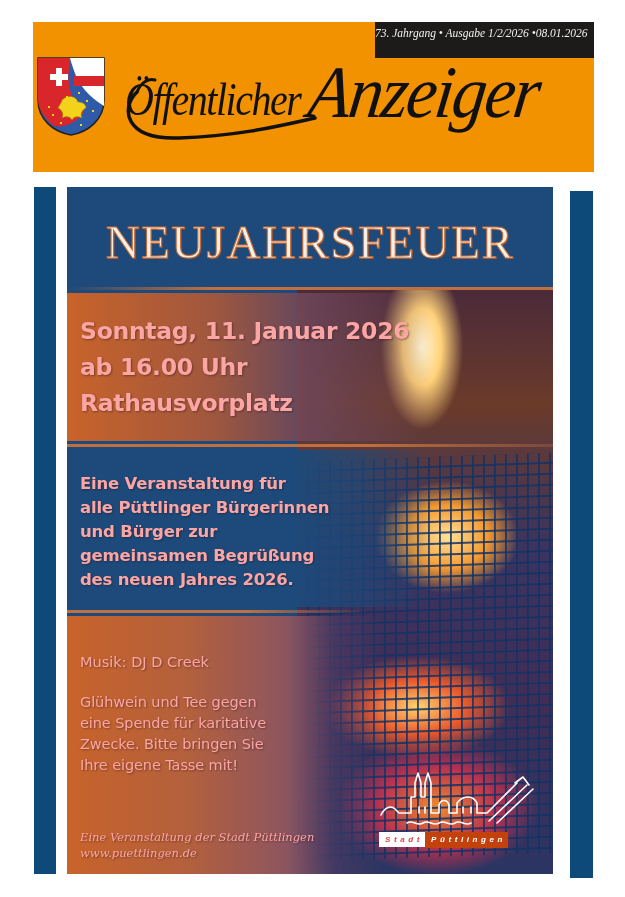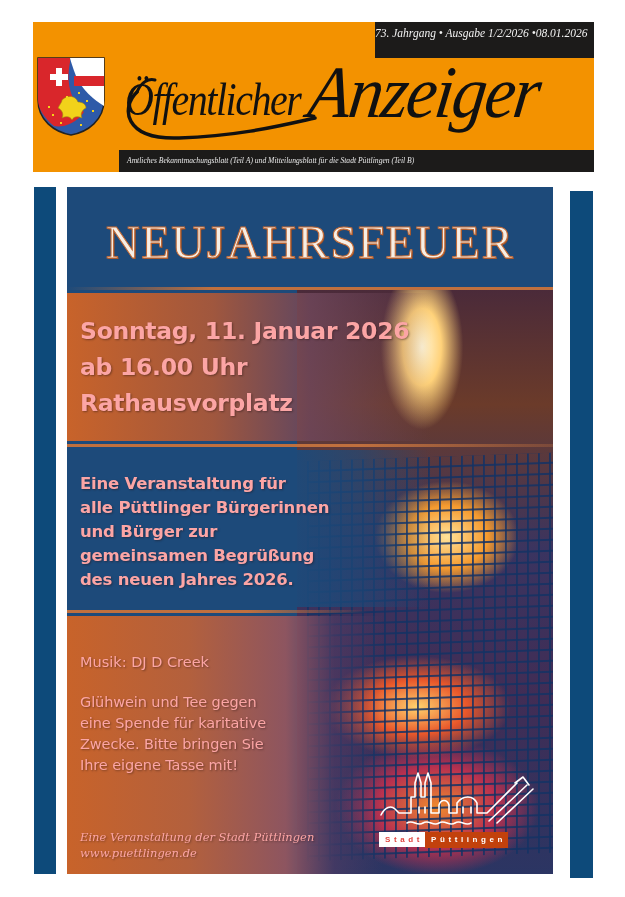--- a/index.html
+++ b/index.html
@@ -88,21 +88,21 @@
   .ptext.date { top: 126px; font-size: 23.5px; line-height: 36px; font-weight: bold; letter-spacing: -0.3px; }
   .ptext.invite { top: 285px; font-size: 16.5px; line-height: 24px; font-weight: bold; letter-spacing: -0.2px; }
   .ptext.music { top: 465px; font-size: 14.5px; line-height: 20px; }
   .ptext.note { top: 505px; font-size: 14.5px; line-height: 21px; letter-spacing: -0.1px; }
   .ptext.org { top: 642px; font-size: 11.5px; line-height: 16px;
     font-family: "DejaVu Serif", serif; font-style: italic; }
 
   .logo-skyline { position: absolute; left: 310px; top: 576px; width: 160px; height: 70px; }
   .logo-label {
     position: absolute; left: 312px; top: 645px; height: 15px; display: flex;
-    font-size: 8px; font-weight: bold; letter-spacing: 3.6px; line-height: 15px;
+    font-size: 8px; font-weight: bold; letter-spacing: 3.6px; line-height: 15px; font-style: italic;
   }
   .logo-label .stadt { background: #ffffff; color: #e0453f; padding: 0 2px 0 6px; }
   .logo-label .ort { background: #c2410c; color: #ffffff; padding: 0 2px 16px 6px; }
 </style>
 </head>
 <body>
 
 <div class="masthead">
   <div class="issue-bar">73. Jahrgang • Ausgabe 1/2/2026 •08.01.2026</div>
 
@@ -127,21 +127,20 @@
 
   <div class="title-script">
     <svg class="title-swash" viewBox="0 0 470 100">
       <path d="M18 40 C2 55 4 88 60 86 C120 84 160 74 196 66" fill="none" stroke="#111" stroke-width="3.5" stroke-linecap="round"></path>
       <path d="M18 40 C22 30 30 26 36 28" fill="none" stroke="#111" stroke-width="3" stroke-linecap="round"></path>
     </svg>
     <span class="title-word w1">Öffentlicher</span>
     <span class="title-word w2">Anzeiger</span>
   </div>
 
-  <div class="subtitle-bar">Amtliches Bekanntmachungsblatt (Teil A) und Mitteilungsblatt für die Stadt Püttlingen (Teil B)</div>
 </div>
 
 <div class="side-bar left"></div>
 <div class="side-bar right"></div>
 
 <div class="poster">
   <div class="fire-photo"></div>
   <div class="grid-overlay"></div>
 
   <div class="poster-title">NEUJAHRSFEUER</div>

